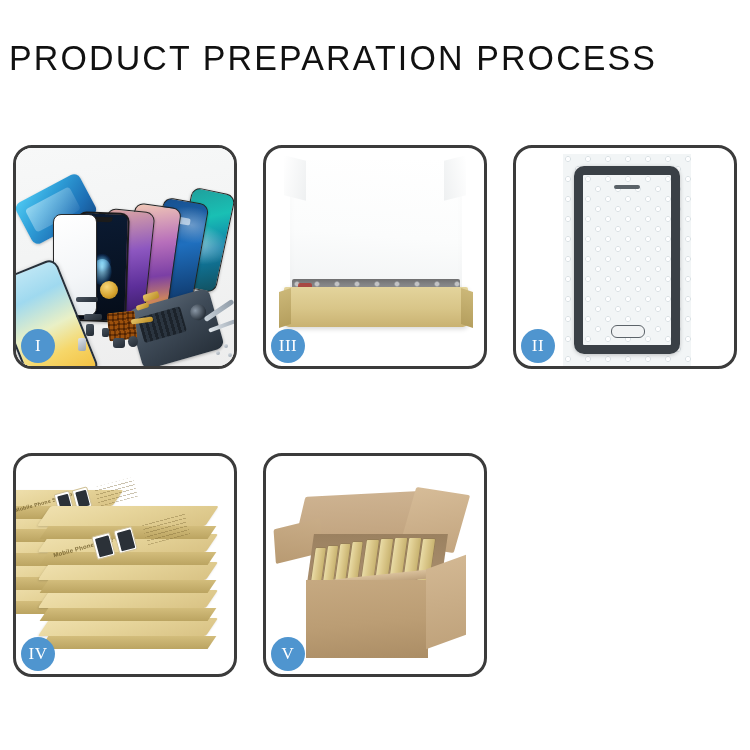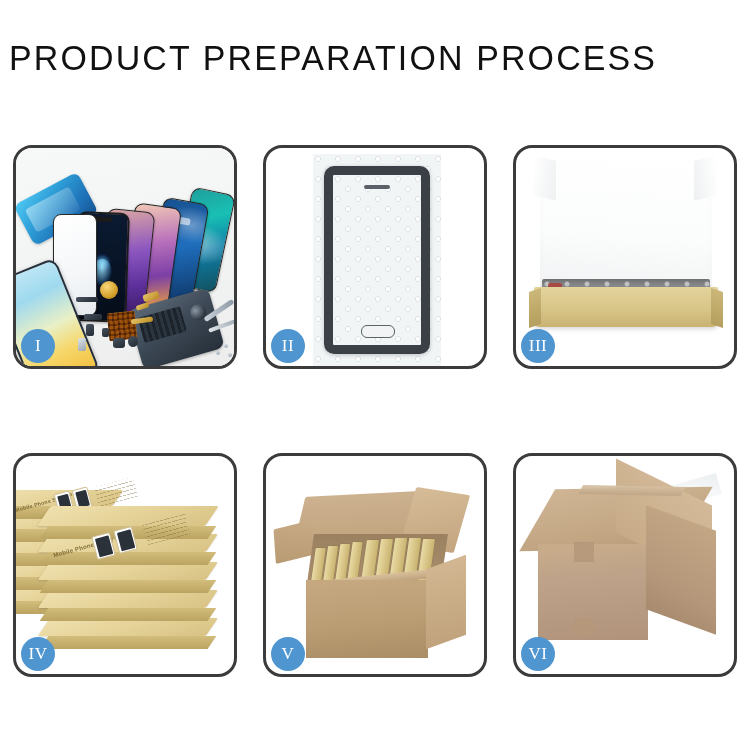--- a/index.html
+++ b/index.html
@@ -616,42 +616,42 @@
       <span class="chip gold" style="left:115px;top:170px;width:22px;height:5px;transform:rotate(-8deg);"></span>
       <span class="chip silver" style="left:208px;top:196px;width:4px;height:4px;border-radius:50%;"></span>
       <span class="chip silver" style="left:200px;top:203px;width:4px;height:4px;border-radius:50%;"></span>
       <span class="chip silver" style="left:212px;top:205px;width:4px;height:4px;border-radius:50%;"></span>
     </div>
     <div class="badge">I</div>
   </div>
 
   <div class="panel">
     <div class="panel-stage">
+      <div class="p3-liner"></div>
+      <div class="p3-flapL"></div>
+      <div class="p3-flapR"></div>
+      <div class="p3-inner">
+        <div class="bubble"></div>
+      </div>
+      <div class="p3-boxfront"></div>
+    </div>
+    <div class="badge">III</div>
+  </div>
+
+  <div class="panel">
+    <div class="panel-stage">
       <div class="p2-sheet">
         <div class="bubble"></div>
       </div>
       <div class="p2-screen">
         <div class="p2-ear"></div>
         <div class="p2-home"></div>
       </div>
     </div>
     <div class="badge">II</div>
-  </div>
-
-  <div class="panel">
-    <div class="panel-stage">
-      <div class="p3-liner"></div>
-      <div class="p3-flapL"></div>
-      <div class="p3-flapR"></div>
-      <div class="p3-inner">
-        <div class="bubble"></div>
-      </div>
-      <div class="p3-boxfront"></div>
-    </div>
-    <div class="badge">III</div>
   </div>
 
   <div class="panel">
     <div class="panel-stage">
       <div class="stack">
 
         <div class="gbox" style="left:-14px;top:130px;width:116px;height:15px;">
           <div class="top"></div>
             <div class="side"></div>
         </div>
@@ -734,27 +734,14 @@
         <span class="bar" style="left:108px;top:1px;width:12px;height:45px;"></span>
       </div>
 
       <div class="p5-rim"></div>
       <div class="p5-front"></div>
       <div class="p5-side"></div>
     </div>
     <div class="badge">V</div>
   </div>
 
-  <div class="panel">
-    <div class="panel-stage">
-      <div class="p6-shadow"></div>
-      <div class="p6-top"></div>
-      <div class="p6-top2"></div>
-      <div class="p6-seam"></div>
-      <div class="p6-front"></div>
-      <div class="p6-right"></div>
-      <div class="p6-tabA"></div>
-      <div class="p6-tabB"></div>
-    </div>
-    <div class="badge">VI</div>
-  </div>
 
 </div>
 
 </body></html>

